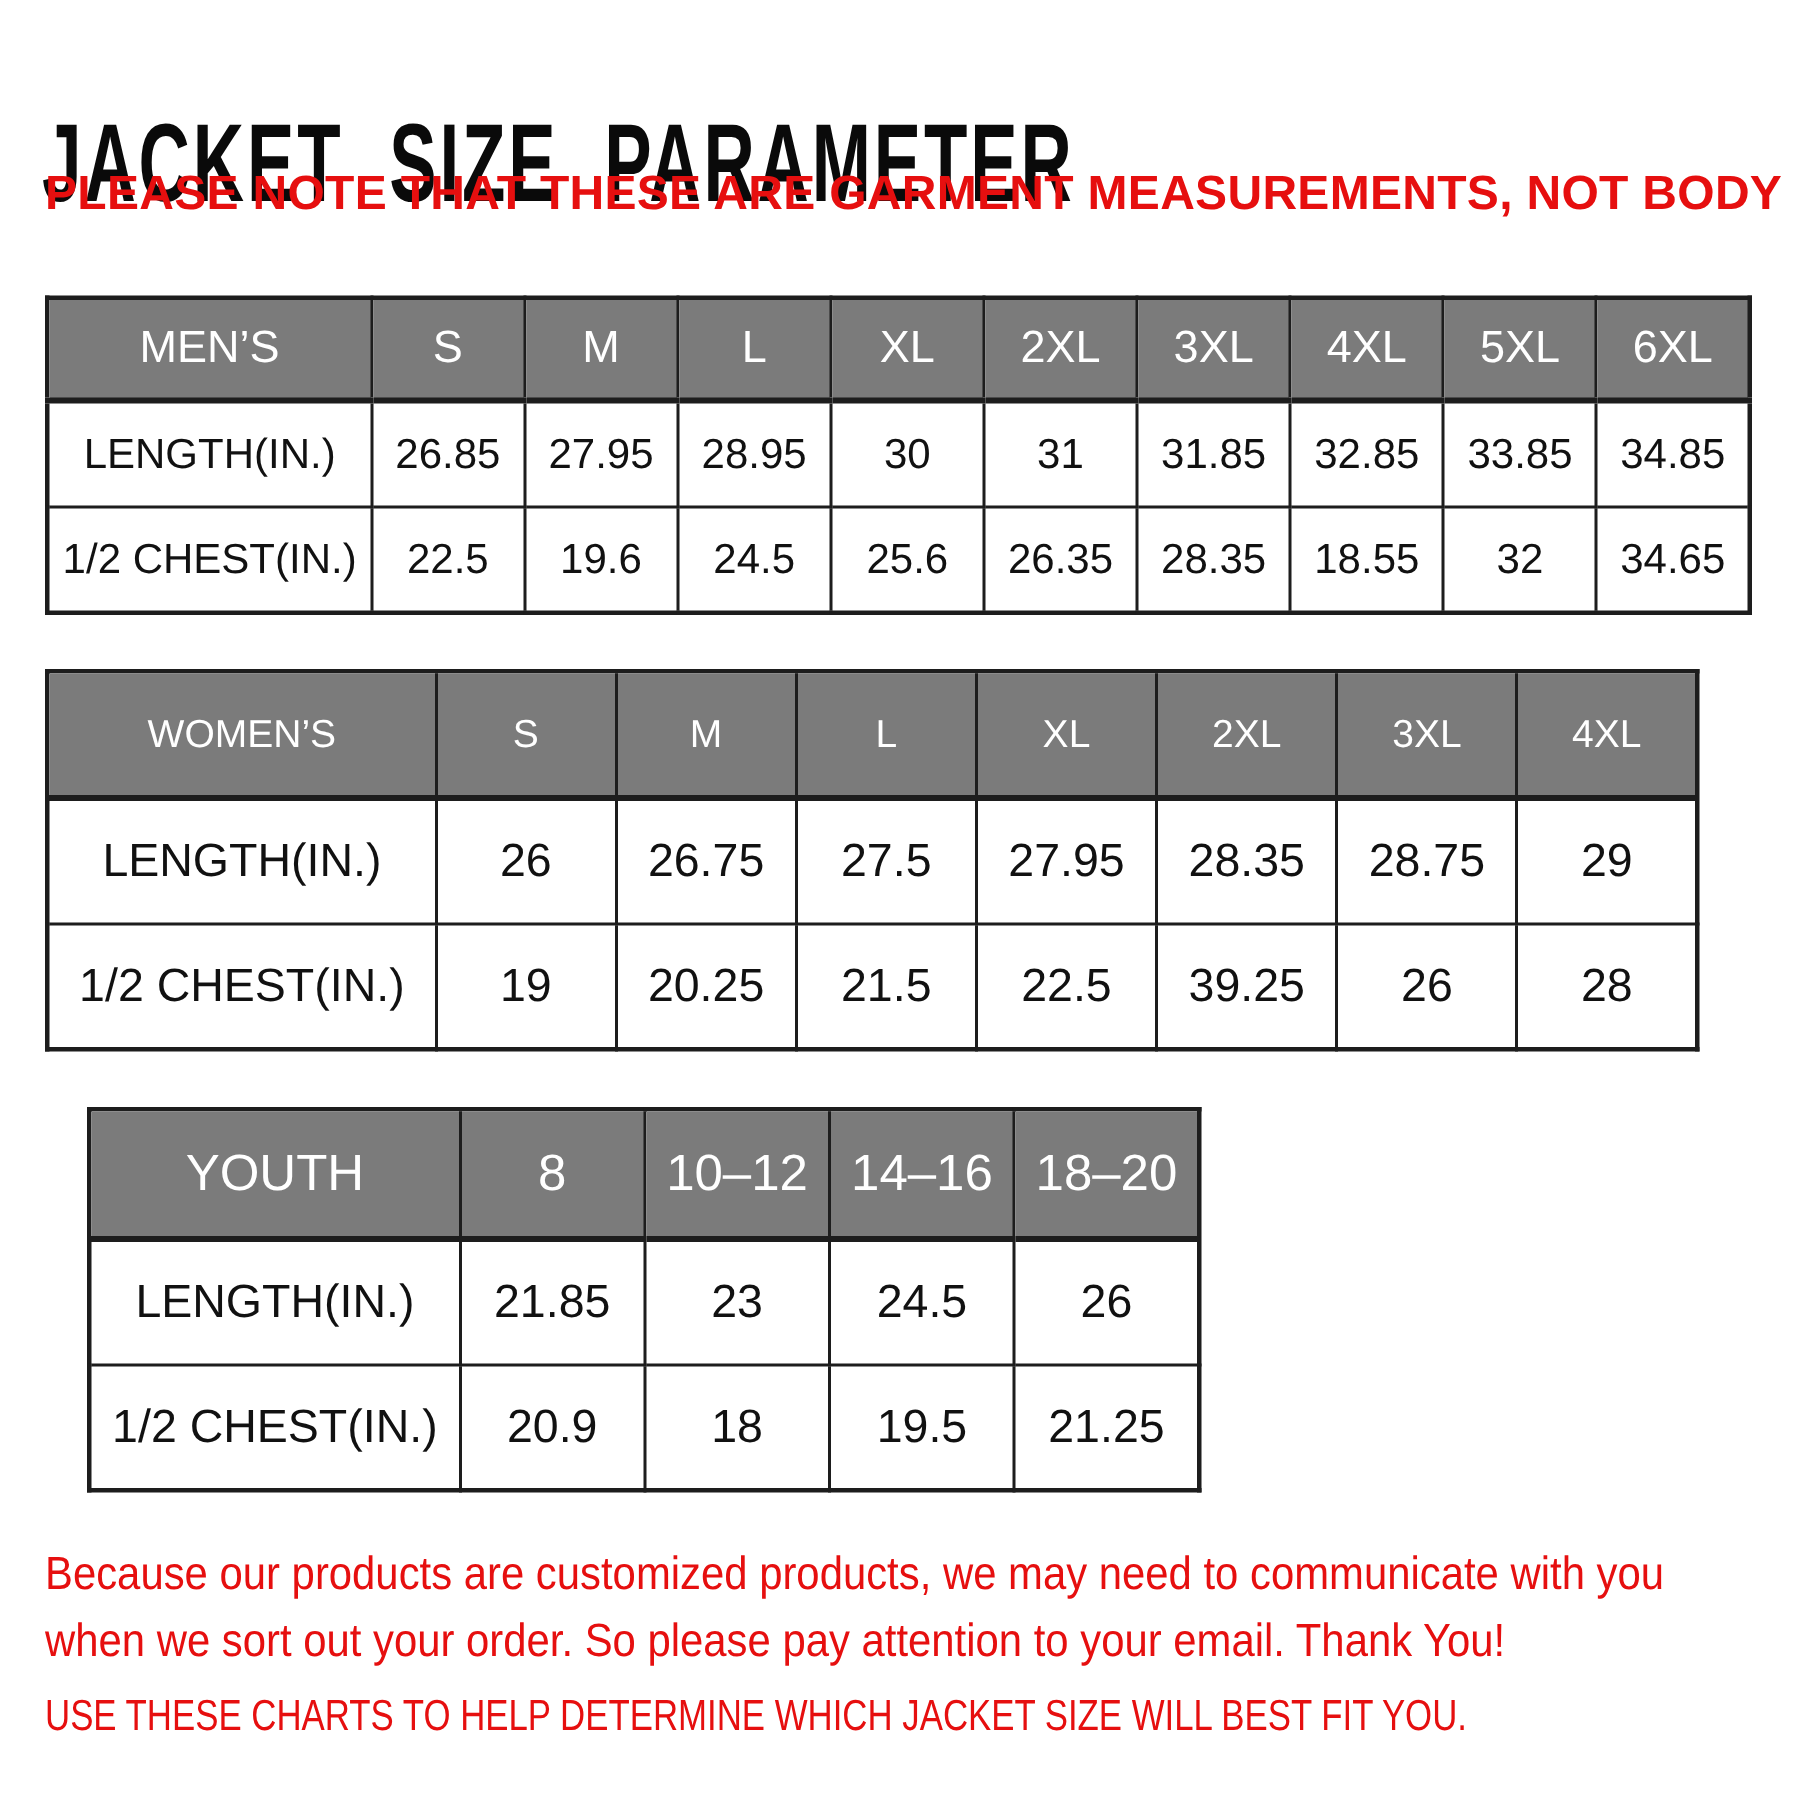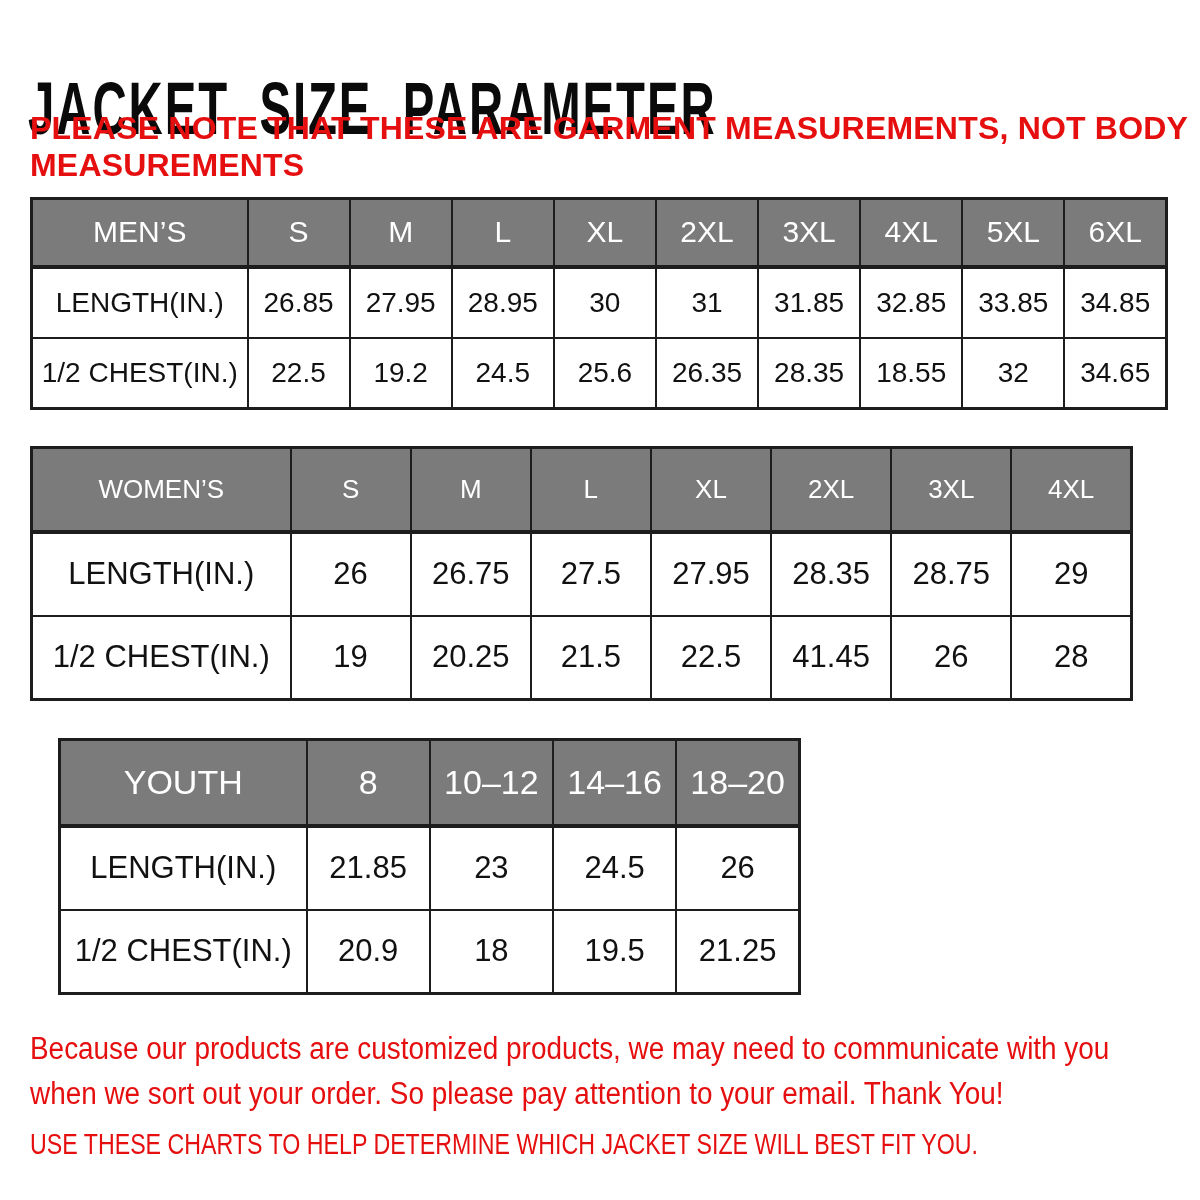--- a/index.html
+++ b/index.html
@@ -103,21 +103,20 @@
     transform-origin: left top;
   }
 </style>
 </head>
 <body style="--accent-red: #e60f0f; --header-bg: #7b7b7b; --header-text: #ffffff; --border: #1d1d1d; --title-black: #0a0a0a;">
 
 <h1 class="page-title">JACKET SIZE PARAMETER</h1>
 
 <div class="note">
   <span>PLEASE NOTE THAT THESE ARE GARMENT MEASUREMENTS, NOT BODY</span>
-  <span>MEASUREMENTS</span>
 </div>
 
 <div class="size-table t-mens" id="mens">
     <table>
       <colgroup>
         <col style="width: 216px;">
         <col>
         <col>
         <col>
         <col>
@@ -150,21 +149,21 @@
           <td>30</td>
           <td>31</td>
           <td>31.85</td>
           <td>32.85</td>
           <td>33.85</td>
           <td>34.85</td>
         </tr>
         <tr>
           <th>1/2 CHEST(IN.)</th>
           <td>22.5</td>
-          <td>19.2</td>
+          <td>19.6</td>
           <td>24.5</td>
           <td>25.6</td>
           <td>26.35</td>
           <td>28.35</td>
           <td>18.55</td>
           <td>32</td>
           <td>34.65</td>
         </tr>
       </tbody>
     </table>
@@ -204,21 +203,21 @@
           <td>28.35</td>
           <td>28.75</td>
           <td>29</td>
         </tr>
         <tr>
           <th>1/2 CHEST(IN.)</th>
           <td>19</td>
           <td>20.25</td>
           <td>21.5</td>
           <td>22.5</td>
-          <td>41.45</td>
+          <td>39.25</td>
           <td>26</td>
           <td>28</td>
         </tr>
       </tbody>
     </table>
   </div>
 
 <div class="size-table t-youth" id="youth">
     <table>
       <colgroup>

